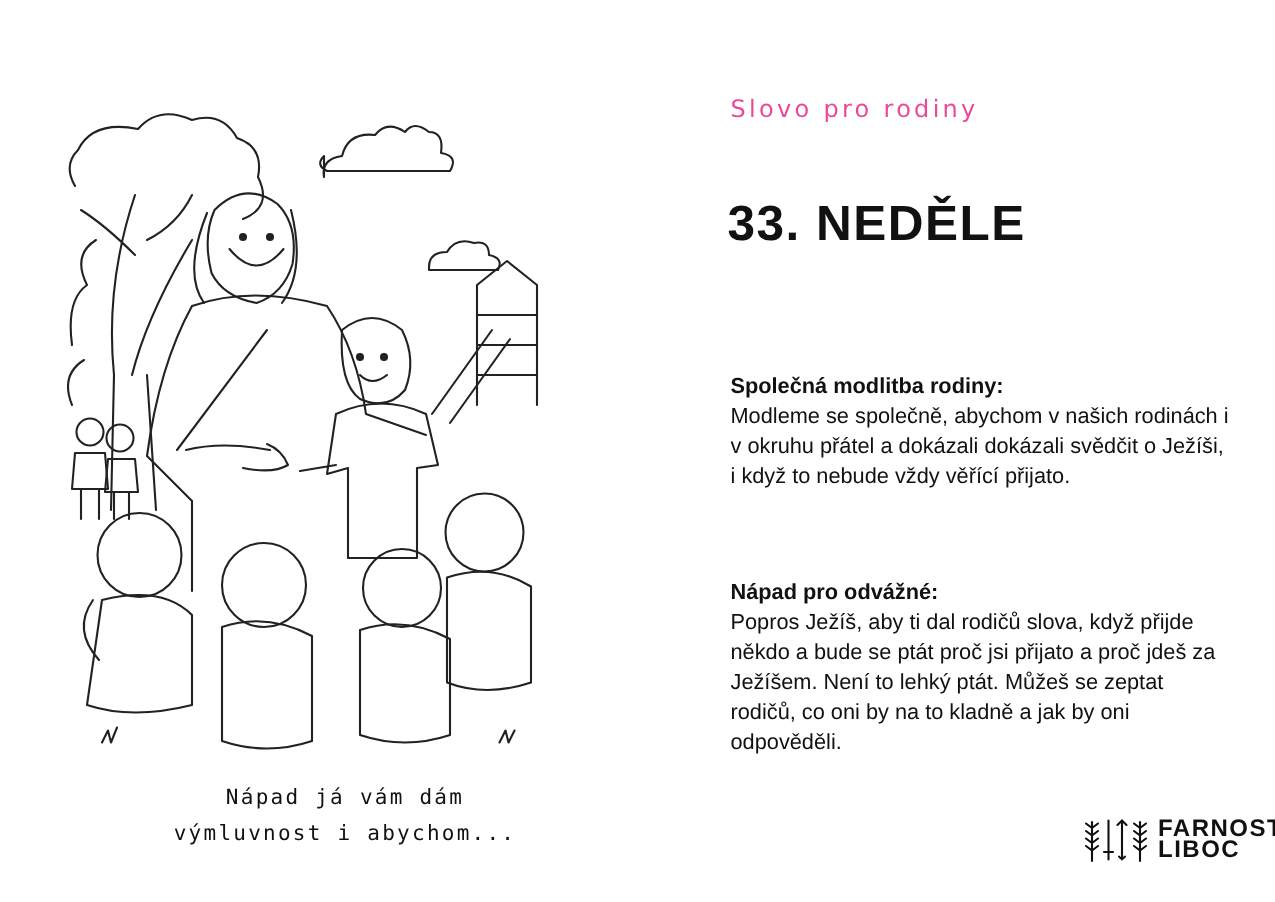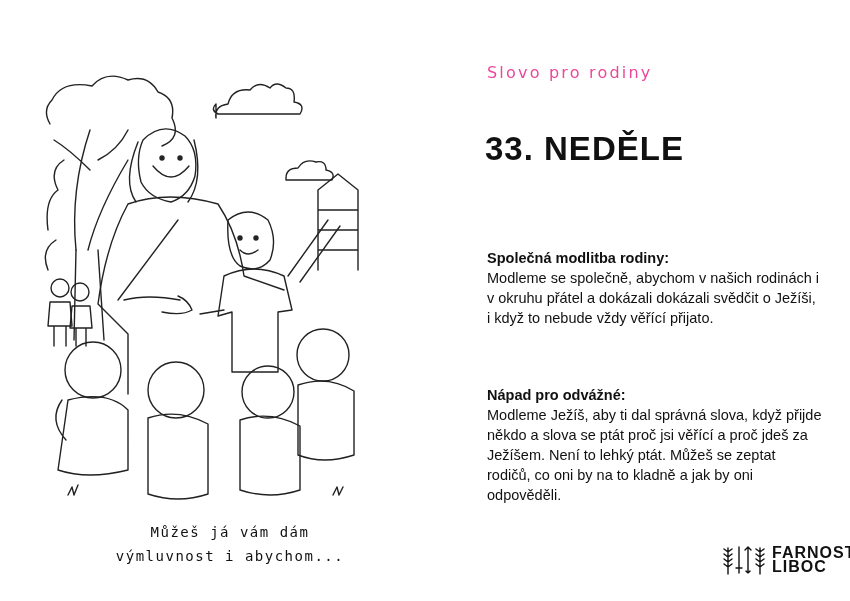--- a/index.html
+++ b/index.html
@@ -58,41 +58,41 @@
     <circle cx="240" cy="322" r="26"></circle>
       <path d="M212 350 q30-10 60 6 v64 q-30 10-60 0z"></path>
     <circle cx="295" cy="285" r="26"></circle>
       <path d="M270 315 q30-10 56 6 v64 q-30 10-56 0z"></path>
 
     <path d="M40 425 l4-8 l2 8 l4-10 M305 425 l4-8 l2 8 l4-8"></path>
   </svg>
 </div>
 
 <div class="caption">
-  <div>Můžeš já vám dám</div>
+  <div>Nápad já vám dám</div>
   <div>výmluvnost i abychom...</div>
 </div>
 
 <div class="kicker">Slovo pro rodiny</div>
 
 <h1 class="title">
   <div>33. NEDĚLE</div>
 </h1>
 
 <div class="section s1">
   <div class="head">Společná modlitba rodiny:</div>
   <div>Modleme se společně, abychom v našich rodinách i</div>
   <div>v okruhu přátel a dokázali dokázali svědčit o Ježíši,</div>
   <div>i když to nebude vždy věřící přijato.</div>
 </div>
 
 <div class="section s2">
   <div class="head">Nápad pro odvážné:</div>
-  <div>Modleme Ježíš, aby ti dal správná slova, když přijde</div>
-  <div>někdo a slova se ptát proč jsi věřící a proč jdeš za</div>
+  <div>Popros Ježíš, aby ti dal rodičů slova, když přijde</div>
+  <div>někdo a bude se ptát proč jsi přijato a proč jdeš za</div>
   <div>Ježíšem. Není to lehký ptát. Můžeš se zeptat</div>
   <div>rodičů, co oni by na to kladně a jak by oni odpověděli.</div>
 </div>
 
 <div class="logo">
   <svg width="46" height="32" viewBox="0 0 46 32" fill="none" stroke="#111" stroke-width="1.4" stroke-linecap="round">
     <path d="M6 4 v26 M6 8 l-4-3 M6 8 l4-3 M6 13 l-4-3 M6 13 l4-3 M6 18 l-4-3 M6 18 l4-3 M6 23 l-4-3 M6 23 l4-3"></path>
     <path d="M17 3 v26 M14 24 h6"></path>
     <path d="M26 3 v26 M23 6 l3-3 l3 3 M24 27 q2 3 4 0"></path>
     <path d="M38 4 v26 M38 8 l-4-3 M38 8 l4-3 M38 13 l-4-3 M38 13 l4-3 M38 18 l-4-3 M38 18 l4-3 M38 23 l-4-3 M38 23 l4-3"></path>

